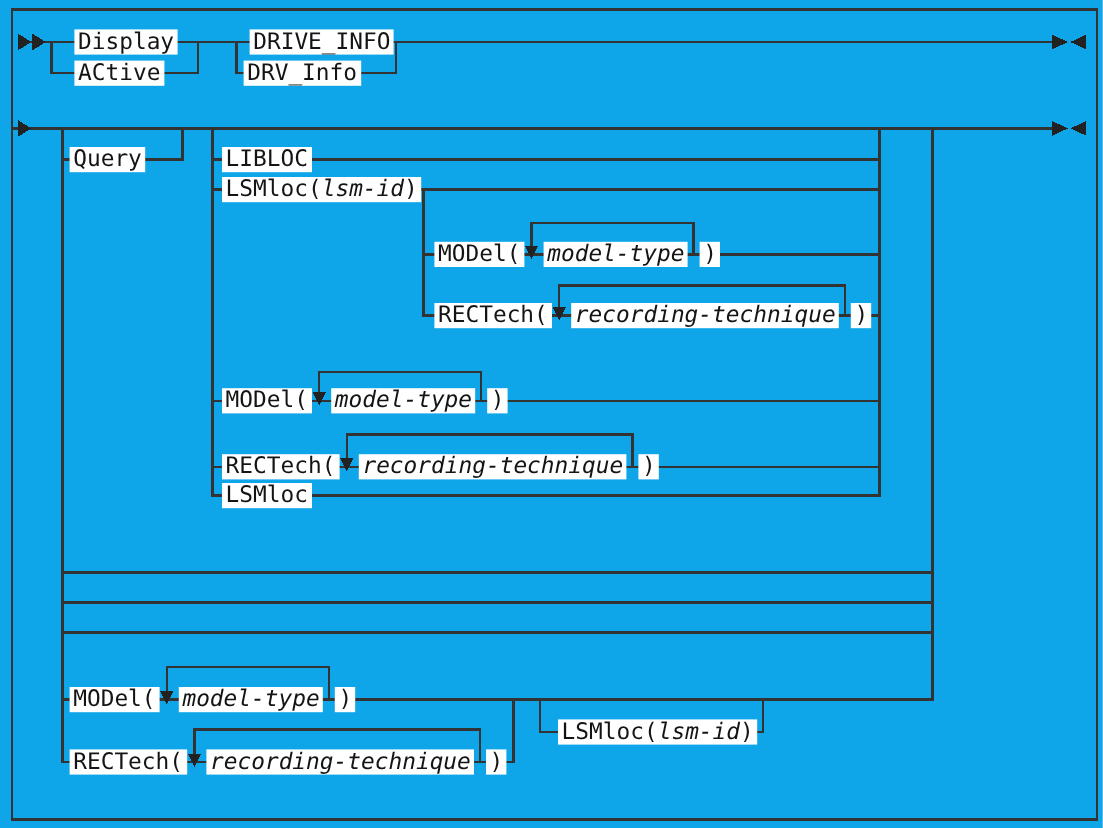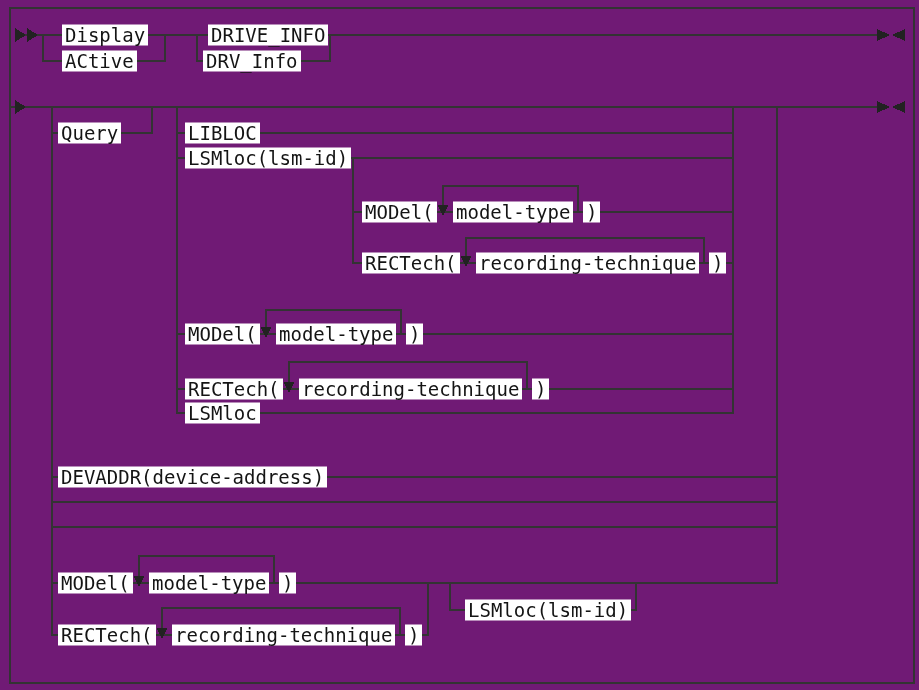--- a/index.html
+++ b/index.html
@@ -1,29 +1,29 @@
 <!DOCTYPE html>
 <html><head>
 <meta charset="utf-8">
 <style>
   html,body{margin:0;padding:0;background:#e8e8e8;}
   #stage{
-    position:relative;width:919px;height:690px;background:#701a75;
+    position:relative;width:919px;height:690px;background:#0ea5e9;
     font-family:"DejaVu Sans Mono","Liberation Mono",monospace;
     overflow:hidden;
     text-align:center;
   }
   #rails{position:absolute;left:0;top:0;}
   .lbl{
     position:absolute;transform:translateY(-50%);
     background:#ffffff;color:#141414;
     font-size:19px;line-height:21px;letter-spacing:0;
     padding:0 3px;white-space:pre;
   }
-  .var{}
+  .var{font-style:italic;}
 </style>
 </head>
 <body>
 
 <div id="stage">
 
   <svg id="rails" width="919" height="690" viewBox="0 0 919 690" shape-rendering="crispEdges">
 
     <rect x="10" y="8" width="904" height="675" fill="none" stroke="#333333" stroke-width="2"></rect>
 
@@ -141,21 +141,20 @@
   <div class="lbl" style="left:185px;top:334px">MODel(</div>
   <div class="lbl var" style="left:276px;top:334px">model-type</div>
   <div class="lbl" style="left:406px;top:334px">)</div>
 
   <div class="lbl" style="left:185px;top:389px">RECTech(</div>
   <div class="lbl var" style="left:299px;top:389px">recording-technique</div>
   <div class="lbl" style="left:532px;top:389px">)</div>
 
   <div class="lbl" style="left:185px;top:413px">LSMloc</div>
 
-  <div class="lbl" style="left:58px;top:477px"><span>DEVADDR(</span><span class="var">device-address</span><span>)</span></div>
 
 
 
   <div class="lbl" style="left:58px;top:583px">MODel(</div>
   <div class="lbl var" style="left:149px;top:583px">model-type</div>
   <div class="lbl" style="left:279px;top:583px">)</div>
 
   <div class="lbl" style="left:58px;top:635px">RECTech(</div>
   <div class="lbl var" style="left:172px;top:635px">recording-technique</div>
   <div class="lbl" style="left:405px;top:635px">)</div>

